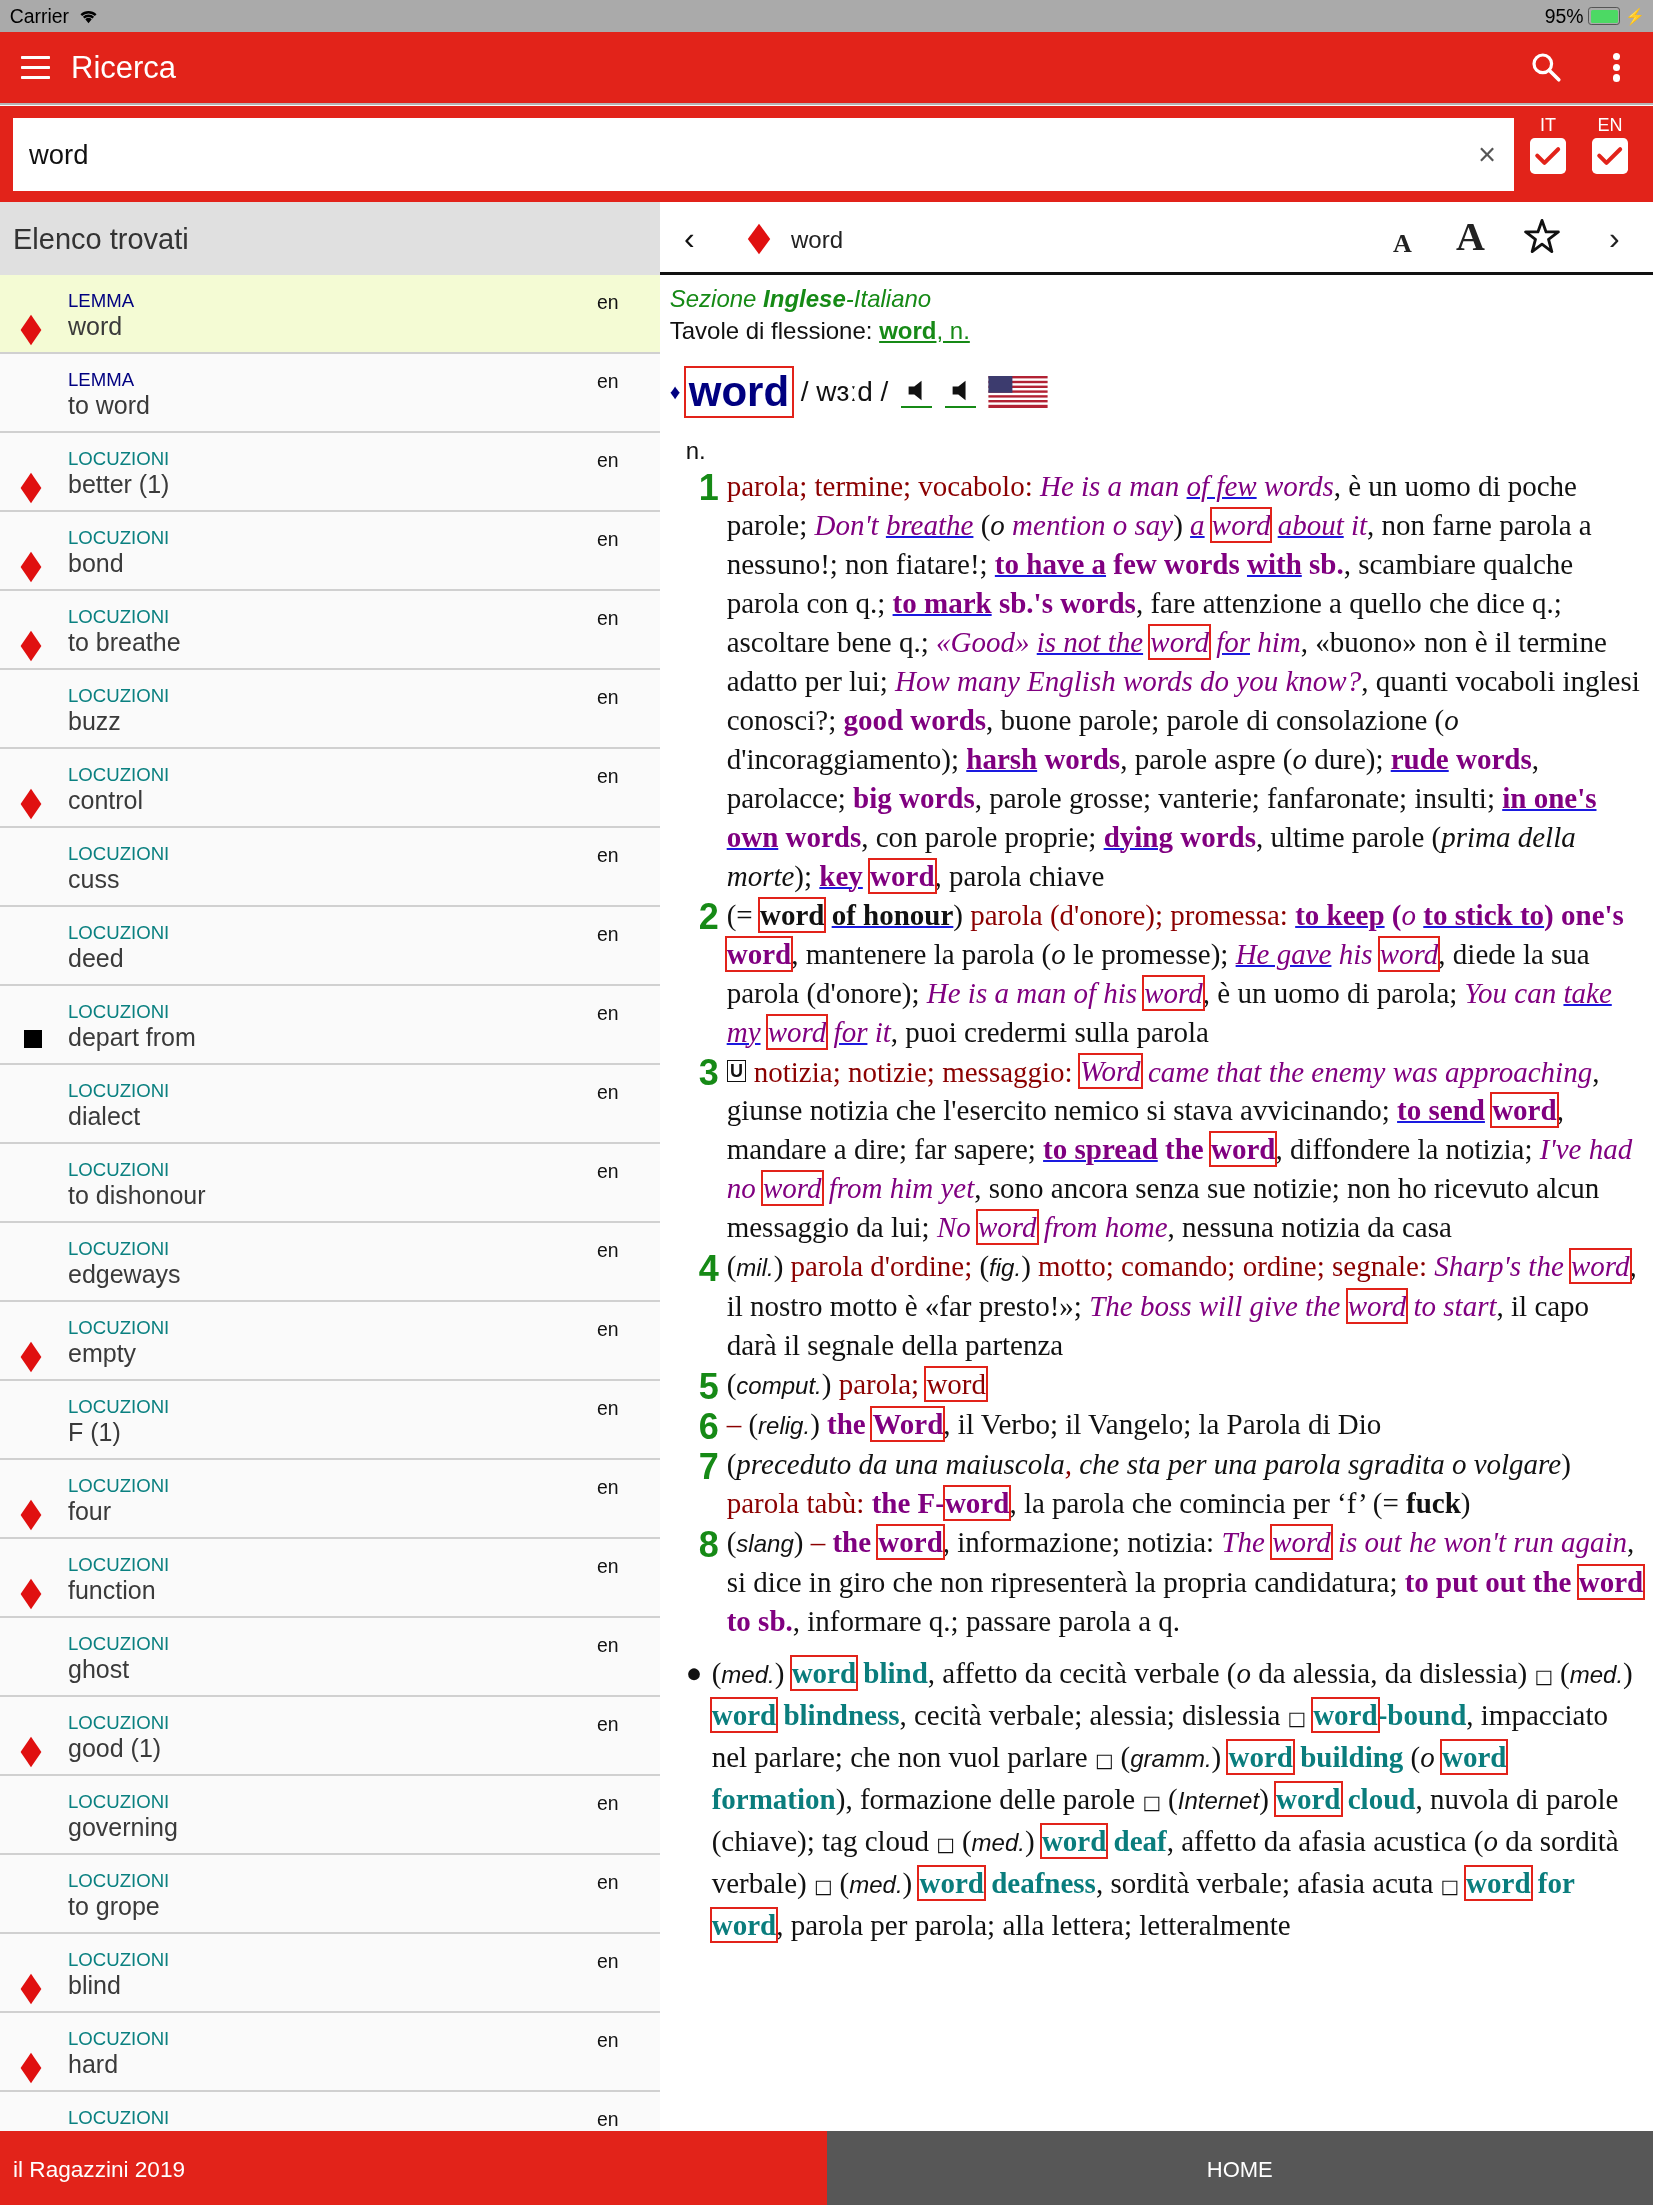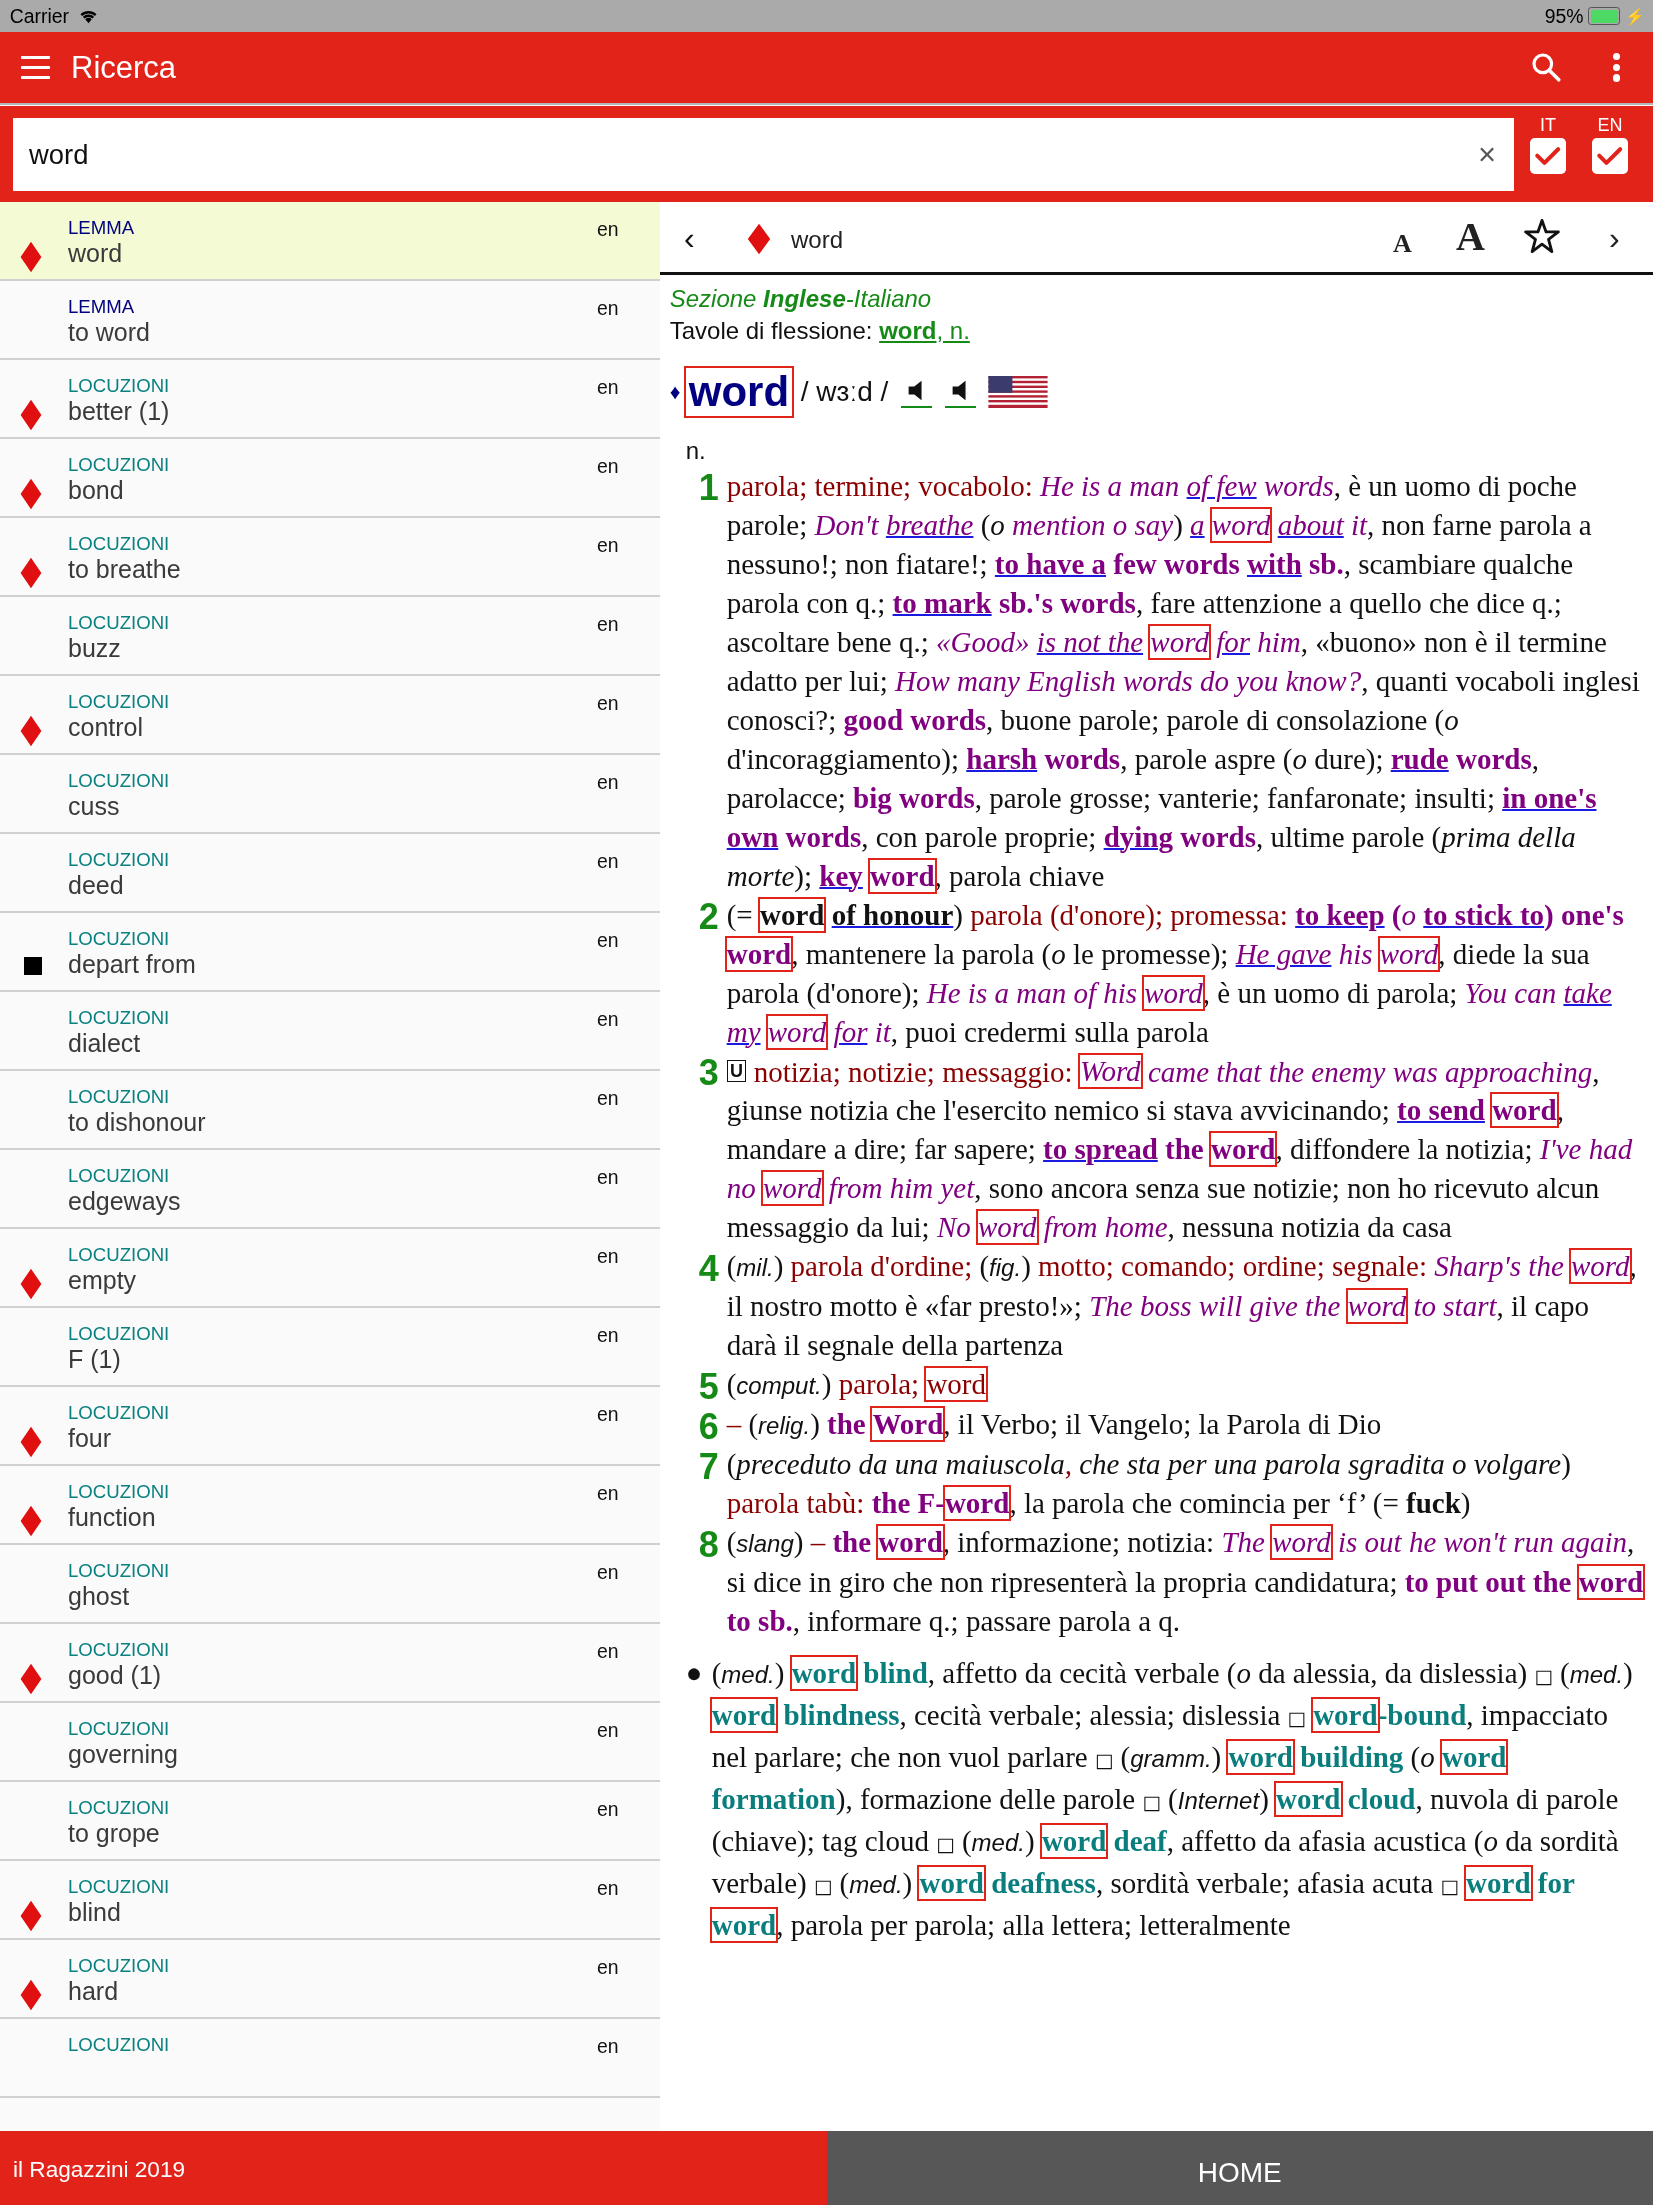--- a/index.html
+++ b/index.html
@@ -77,21 +77,21 @@
   .hl { outline: 2.4px solid #e2231a; outline-offset: -0.8px; }
   .lab { font-family: "Liberation Sans", sans-serif; font-style: italic; font-size: 24px; }
   .cmp { color: #0a7d7d; font-weight: bold; }
   .ubox { font-family: "Liberation Sans", sans-serif; font-size: 18px; border: 1.6px solid #111; padding: 0 2.4px; vertical-align: 4.8px; font-weight: bold; }
   .bullet-block { position: relative; padding-left: 42px; margin-top: 13px; }
   .bullet-block .dot { position: absolute; left: 16px; top: 0; font-size: 27.4px; }
   .sq { font-family: "DejaVu Sans", sans-serif; font-size: 19.4px; }
 
   .bottombar { position: absolute; left: 0; top: 2131px; width: 1653px; height: 74px; display: flex; }
   .bb-left { width: 827px; background: #e2231a; color: #fff; font-size: 22.6px; padding: 26px 0 0 13px; }
-  .bb-right { width: 827px; background: #575757; color: #fff; font-size: 28px; text-align: center; padding-top: 26px; cursor: pointer; }
+  .bb-right { width: 827px; background: #575757; color: #fff; font-size: 22px; text-align: center; padding-top: 26px; cursor: pointer; }
 </style>
 </head>
 <body>
 
 <div class="statusbar">
   <div class="carrier">
     <span>Carrier</span>
     <svg width="21" height="16" viewBox="0 0 26 20">
         <path d="M13 19 L9 14 A6 6 0 0 1 17 14 Z" fill="#000"></path>
         <path d="M4 9 A13 13 0 0 1 22 9" stroke="#000" stroke-width="3" fill="none"></path>
@@ -143,20 +143,21 @@
     <span class="lbl">EN</span>
     <div class="box">
         <svg width="27.4" height="21" viewBox="0 0 34 26">
           <polyline points="4,12 13,21 30,4" stroke="#e2231a" stroke-width="5" fill="none" stroke-linecap="round" stroke-linejoin="round"></polyline>
         </svg>
       </div>
   </div>
 </div>
 
 <div class="leftpanel">
+  <div class="left-header">Elenco trovati</div>
   <div id="results-list">
       <div class="result-row selected">
         <svg class="marker" viewBox="0 0 30 40">
           <polygon points="15,1 28,20 15,39 2,20" fill="#e01010"></polygon>
         </svg>
         <span class="cat lemma">LEMMA</span>
         <span class="term">word</span>
         <span class="lang">en</span>
       </div>
       <div class="result-row">

